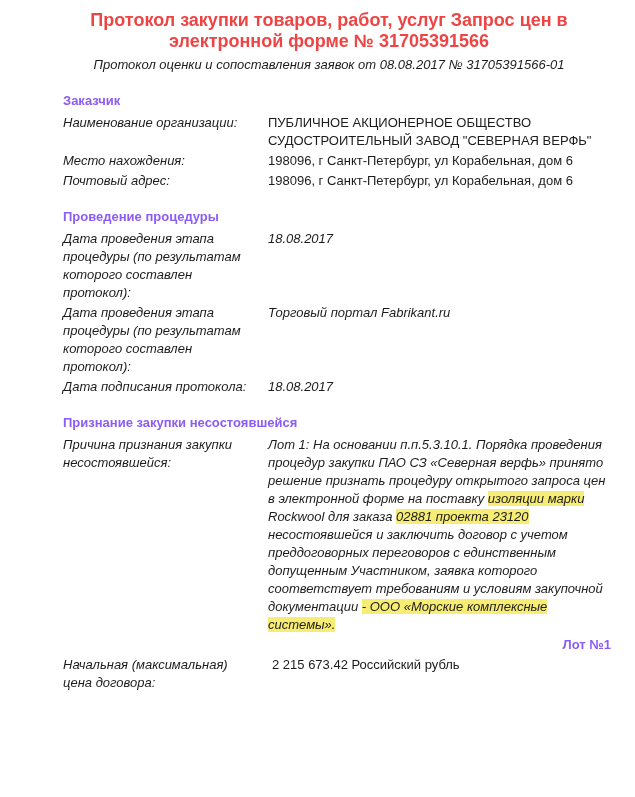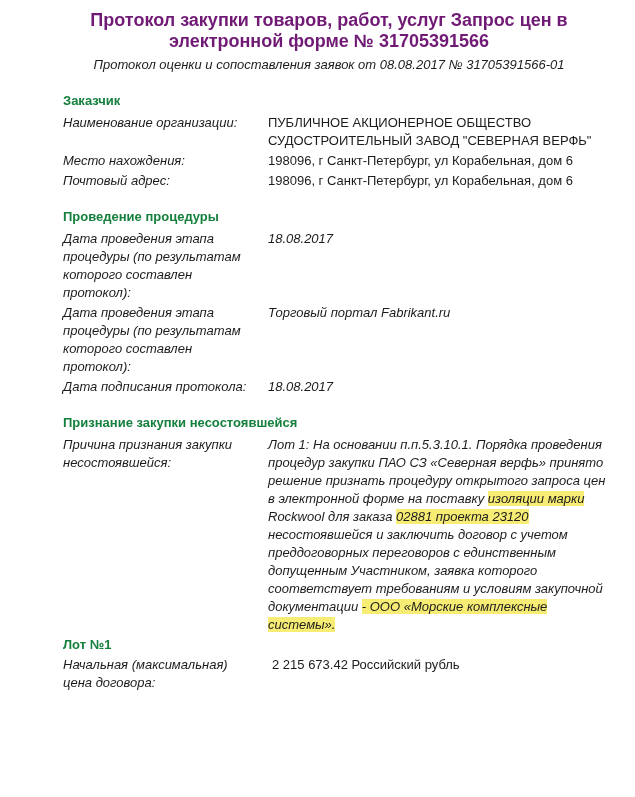--- a/index.html
+++ b/index.html
@@ -6,34 +6,34 @@
   body {
     width: 635px; height: 797px; overflow: hidden;
     font-family: "Liberation Sans", "DejaVu Sans", sans-serif;
     font-size: 13px; line-height: 18px; color: #1c1c1c;
     -webkit-font-smoothing: antialiased;
   }
   .doc { padding: 10px 24px 0 63px; box-sizing: border-box; width: 635px; }
   .header { margin: 0 -24px 14px -40px; text-align: center; }
   .title {
     font-size: 18px; line-height: 21px; font-weight: bold;
-    max-width: 545px; margin: 0 auto; color: #701a75;
+    max-width: 545px; margin: 0 auto; color: #ef4444;
   }
   .subtitle { font-style: italic; margin-top: 4px; font-size: 13px; }
   .row { display: flex; margin-bottom: 2px; }
   .label {
     width: 205px; flex-shrink: 0; font-style: italic;
     padding-right: 10px; box-sizing: border-box;
   }
   .value { flex: 1 1 auto; min-width: 0; }
   .value.italic { font-style: italic; }
-  .heading { font-weight: bold; color: #15803d; }
+  .heading { font-weight: bold; color: #8b5cf6; }
   .h-customer, .h-procedure, .h-failure { margin: 18px 0 4px 0; }
   .h-contract { margin: 16px 0 0 0; }
-  .h-lot { margin: 0 0 2px 0; }
+  .h-lot { margin: 0 0 2px 0; text-align: right; }
   .hl { background: var(--hl, #f7ec74); }
   .price-value { padding-left: 4px; }
 </style>
 </head>
 <body>
 
 <div class="doc">
 
   <div class="header">
     <div class="title">Протокол закупки товаров, работ, услуг Запрос цен в электронной форме № 31705391566</div>

